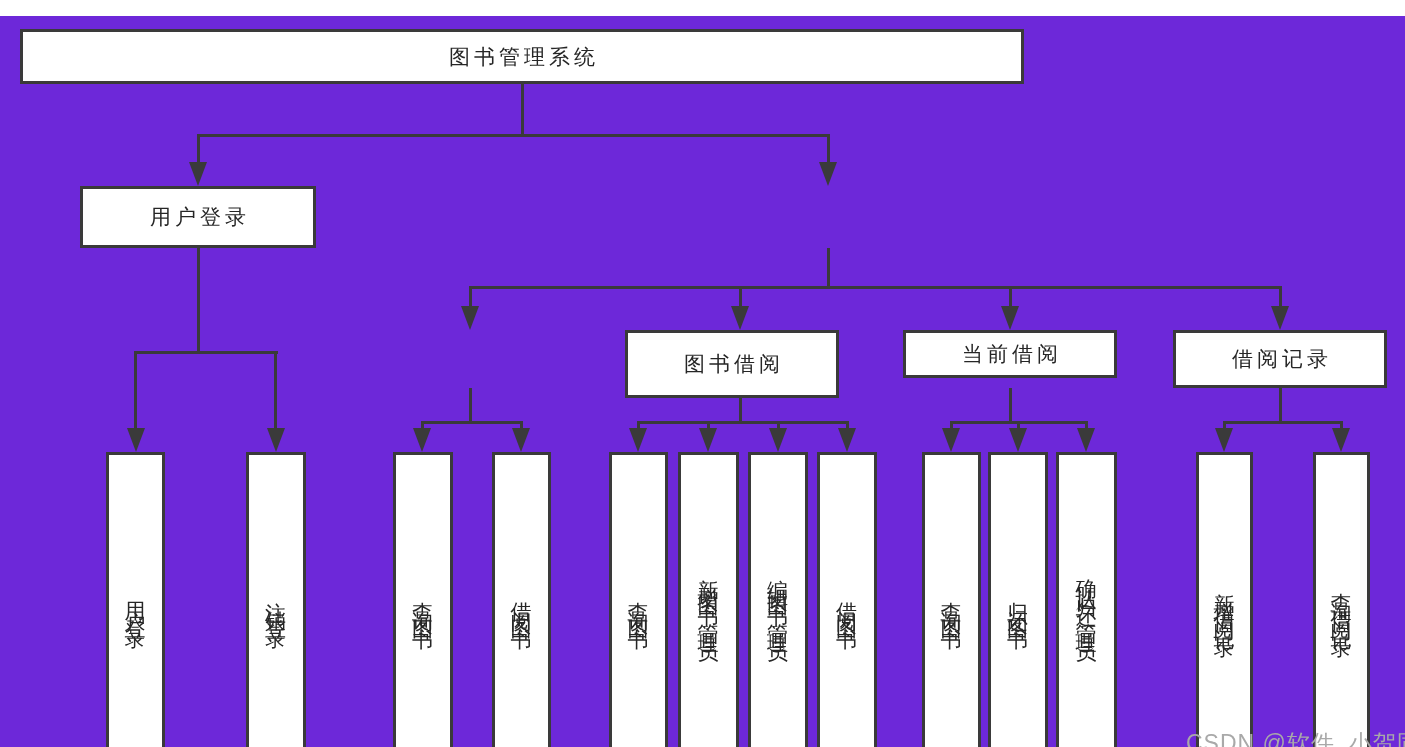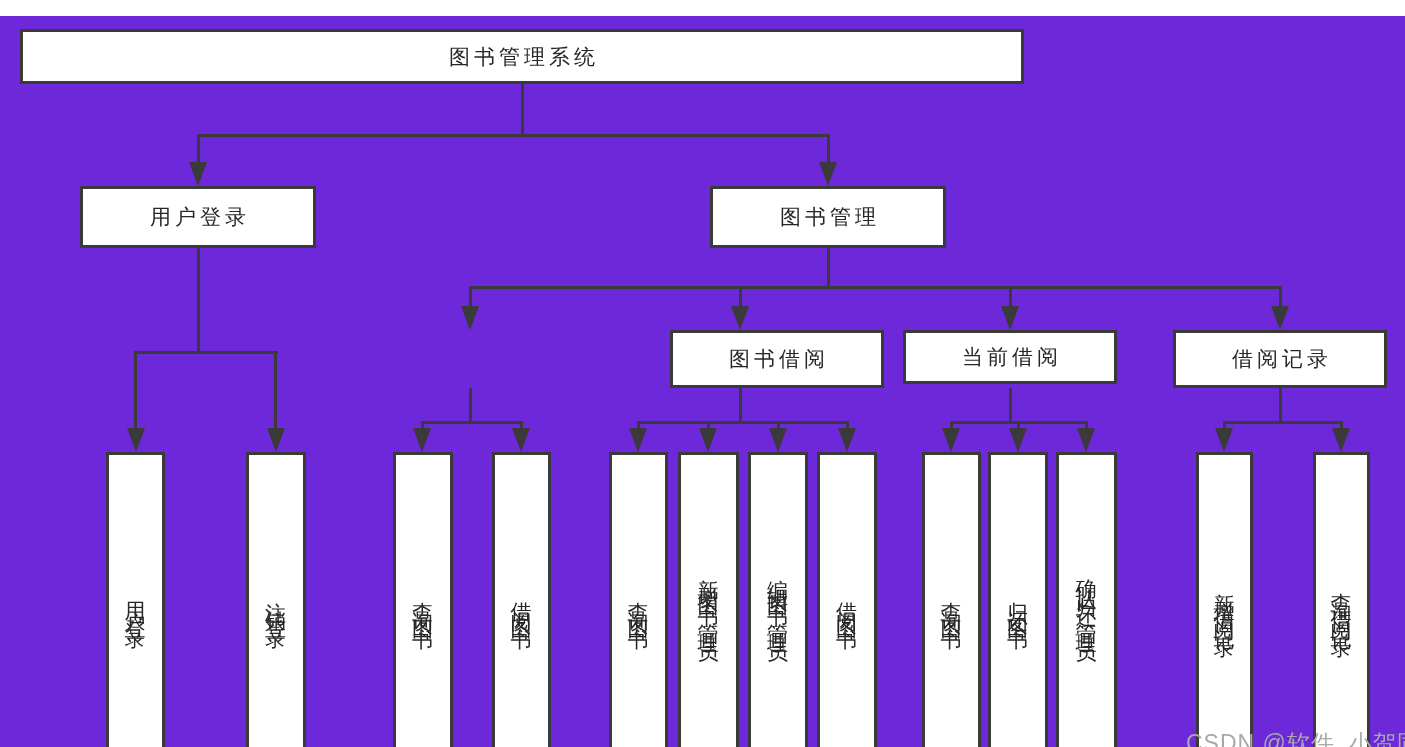--- a/index.html
+++ b/index.html
@@ -90,24 +90,23 @@
   <div class="vline" style="left:1279px;top:372px;height:33px"></div>
   <div class="hline" style="left:1223px;top:405px;width:120px"></div>
   <div class="vline" style="left:1223px;top:405px;height:10px"></div>
   <div class="arrow" style="left:1215px;top:412px"></div>
   <div class="vline" style="left:1340px;top:405px;height:10px"></div>
   <div class="arrow" style="left:1332px;top:412px"></div>
 
   <div class="box hlabel" style="left:20px;top:13px;width:1004px;height:55px">图书管理系统</div>
 
   <div class="box hlabel" style="left:80px;top:170px;width:236px;height:62px">用户登录</div>
-  <div class="box hlabel" style="left:710px;top:170px;width:236px;height:62px">图书管理</div>
 
-  <div class="box hlabel" style="left:670px;top:314px;width:214px;height:58px">图书借阅</div>
-  <div class="box hlabel" style="left:903px;top:314px;width:214px;height:54px">当前借阅</div>
+  <div class="box hlabel" style="left:625px;top:314px;width:214px;height:68px">图书借阅</div>
+  <div class="box hlabel" style="left:903px;top:314px;width:214px;height:48px">当前借阅</div>
   <div class="box hlabel" style="left:1173px;top:314px;width:214px;height:58px">借阅记录</div>
 
   <div class="box vbox" style="left:106px;top:436px;width:59px;height:301px">用户登录</div>
   <div class="box vbox" style="left:246px;top:436px;width:60px;height:301px">注销登录</div>
 
   <div class="box vbox" style="left:393px;top:436px;width:60px;height:301px">查询图书</div>
   <div class="box vbox" style="left:492px;top:436px;width:59px;height:301px">借阅图书</div>
 
   <div class="box vbox" style="left:609px;top:436px;width:59px;height:301px">查询图书</div>
   <div class="box vbox" style="left:678px;top:436px;width:61px;height:301px">新增图书（管理员）</div>

